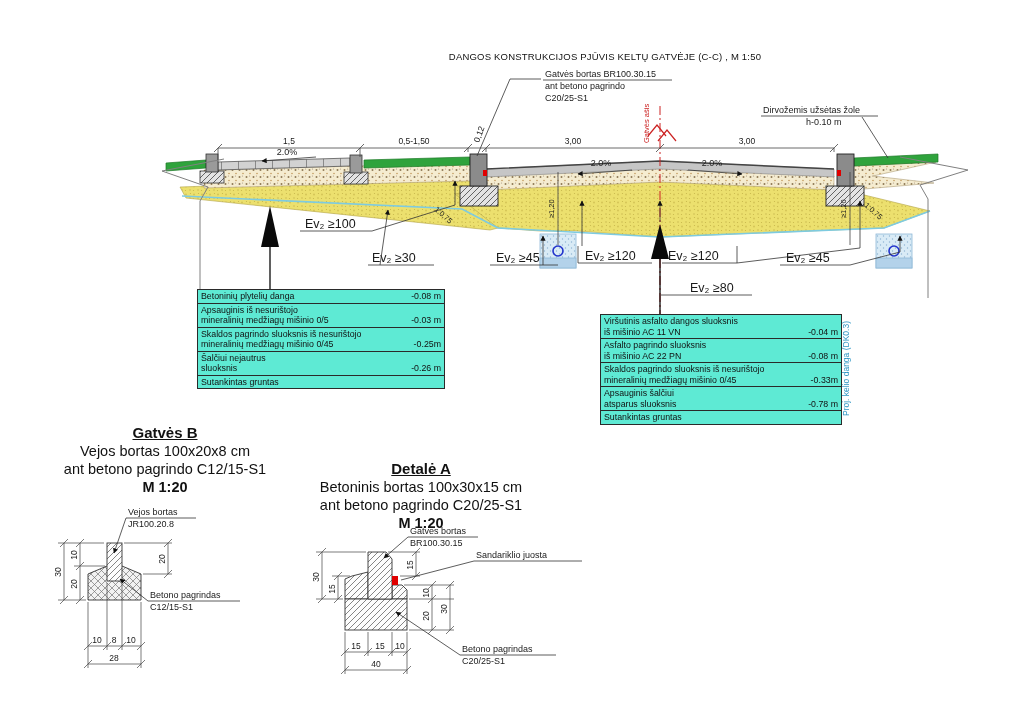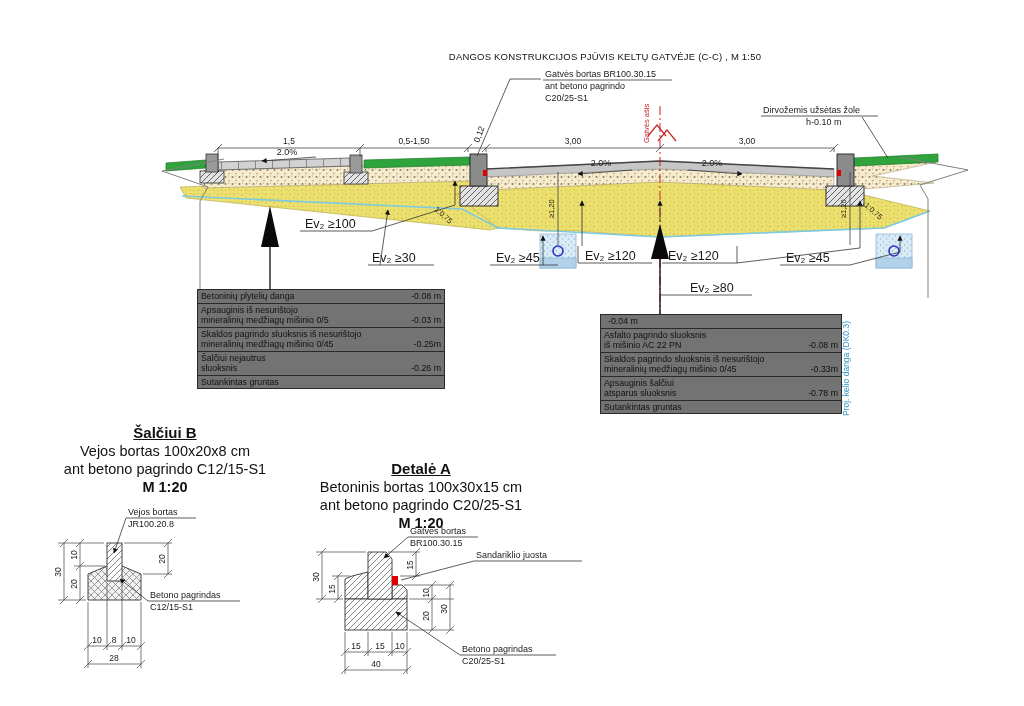--- a/index.html
+++ b/index.html
@@ -4,21 +4,21 @@
 <style>
   html,body{margin:0;padding:0;background:#fff;}
   #canvas{position:relative;width:1024px;height:706px;background:#fff;overflow:hidden;
           font-family:"Liberation Sans",sans-serif;color:#111;}
   svg{position:absolute;left:0;top:0;}
   svg text{font-family:"Liberation Sans",sans-serif;fill:#1a1a1a;}
   .t9{font-size:9px;} .t85{font-size:8.5px;} .t12{font-size:12.5px;} .t7{font-size:7.5px;}
   .dimtxt{font-size:8.5px;}
   .title{position:absolute;left:395px;top:39px;width:420px;text-align:center;font-size:9.5px;
          letter-spacing:.2px;margin-top:12px;}
-  .tbl{position:absolute;background:#737373;border:1.2px solid #2a2a2a;font-size:8.8px;line-height:10.5px;}
+  .tbl{position:absolute;background:#5eead4;border:1.2px solid #2a2a2a;font-size:8.8px;line-height:10.5px;}
   .trow{display:flex;align-items:flex-end;padding:1px 3px 1px 3px;border-top:1.2px solid #2a2a2a;}
   .trow:first-child{border-top:none;}
   .lbl{flex:1;} .lbl div:empty{display:none;}
   .val{white-space:nowrap;padding-left:4px;}
   .dhead{position:absolute;text-align:center;font-size:14.5px;line-height:18px;}
   .dh-title{font-weight:bold;font-size:15px;text-decoration:underline;}
   .dh-scale{font-weight:bold;}
 </style>
 </head>
 <body>
@@ -389,20 +389,24 @@
   <div class="trow">
     <div class="lbl">
           <div>Sutankintas gruntas</div>
         </div>
     <div class="val"></div>
   </div>
 </div>
 
 <div class="tbl" style="left:600px;top:314px;width:240px;">
   <div class="trow">
+    <div class="lbl">
+          <div>Viršutinis asfalto dangos sluoksnis</div>
+          <div>iš mišinio AC 11 VN</div>
+        </div>
     <div class="val">-0.04 m</div>
   </div>
   <div class="trow">
     <div class="lbl">
           <div>Asfalto pagrindo sluoksnis</div>
           <div>iš mišinio AC 22 PN</div>
         </div>
     <div class="val">-0.08 m</div>
   </div>
   <div class="trow">
@@ -421,21 +425,21 @@
   </div>
   <div class="trow">
     <div class="lbl">
           <div>Sutankintas gruntas</div>
         </div>
     <div class="val"></div>
   </div>
 </div>
 
 <div class="dhead" style="left:35px;top:424px;width:260px;">
-  <div class="dh-title">Šalčiui B</div>
+  <div class="dh-title">Gatvės B</div>
   <div>Vejos bortas 100x20x8 cm</div>
   <div>ant betono pagrindo C12/15-S1</div>
   <div class="dh-scale">M 1:20</div>
 </div>
 
 <div class="dhead" style="left:290px;top:440px;width:262px;margin-top:20px;">
   <div class="dh-title">Detalė A</div>
   <div>Betoninis bortas 100x30x15 cm</div>
   <div>ant betono pagrindo C20/25-S1</div>
   <div class="dh-scale">M 1:20</div>

